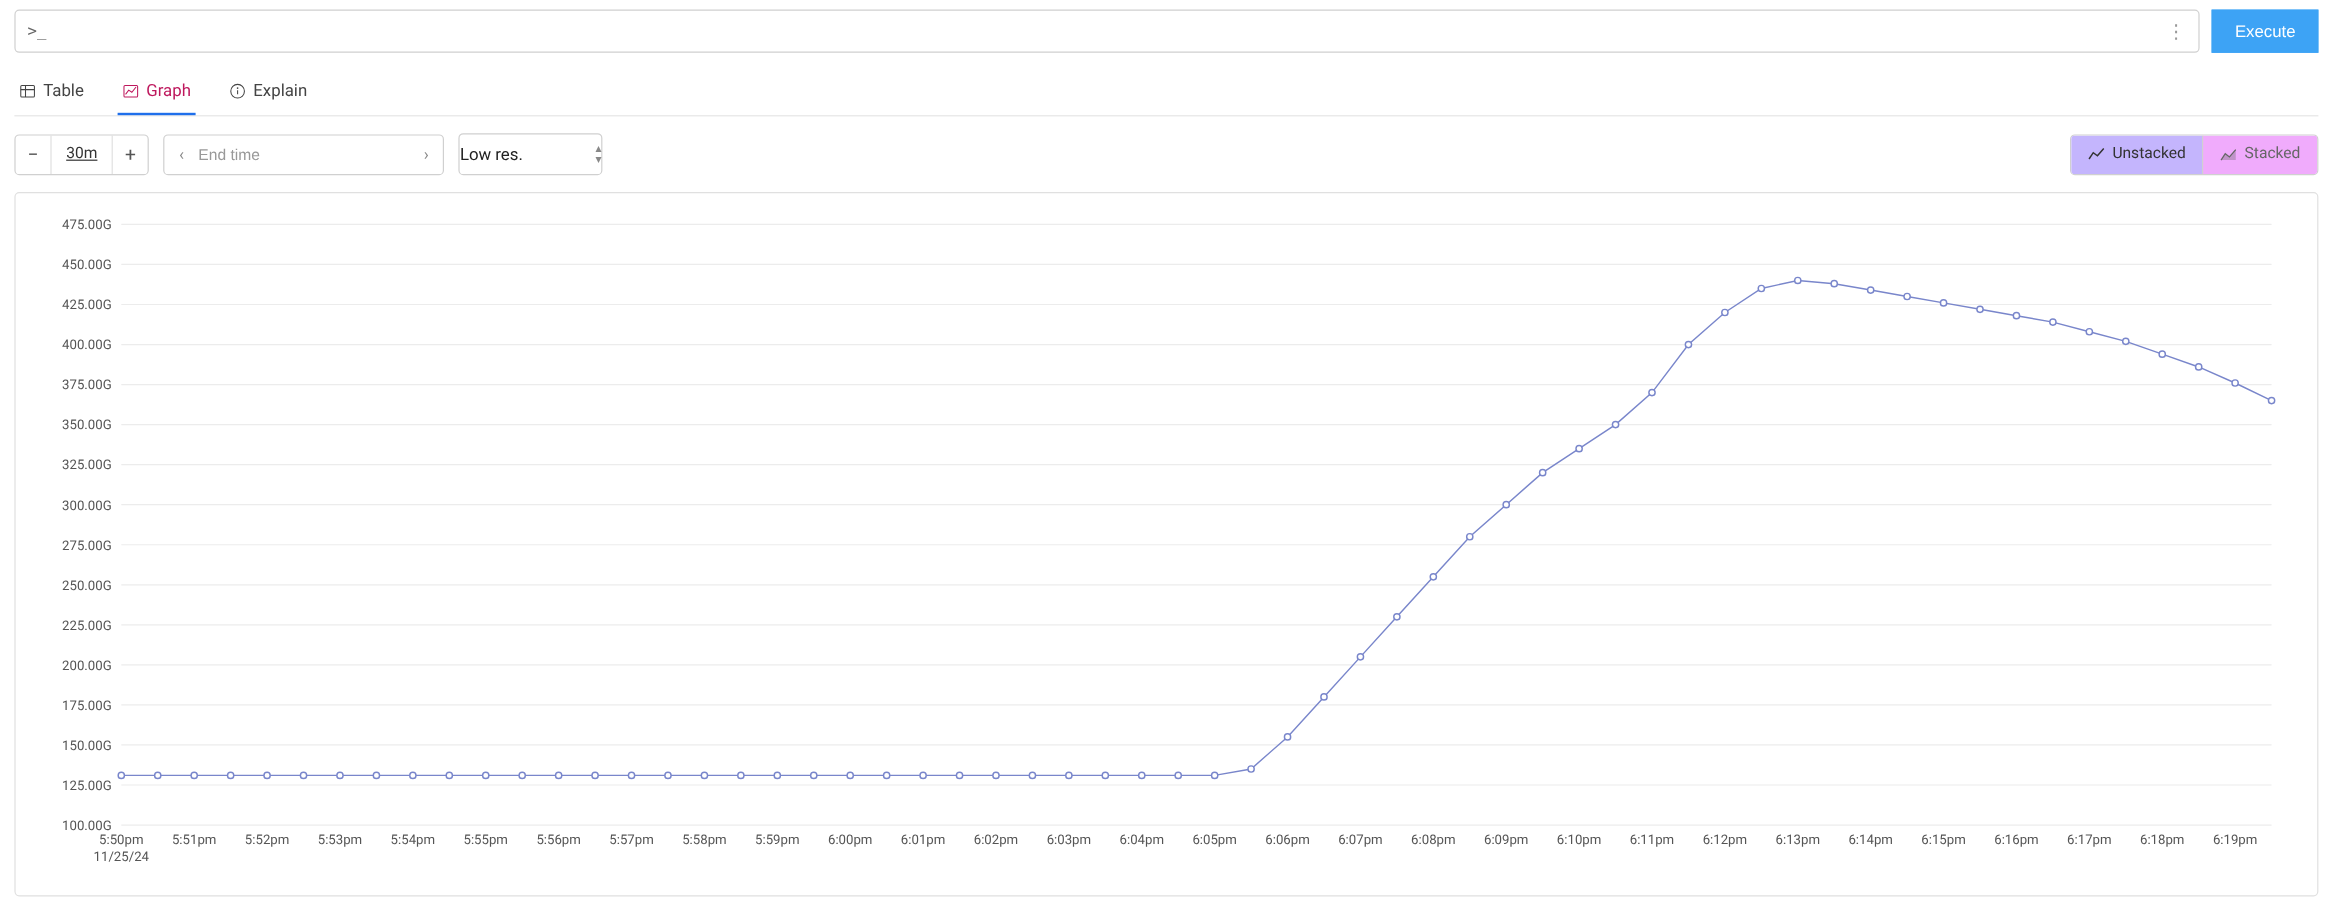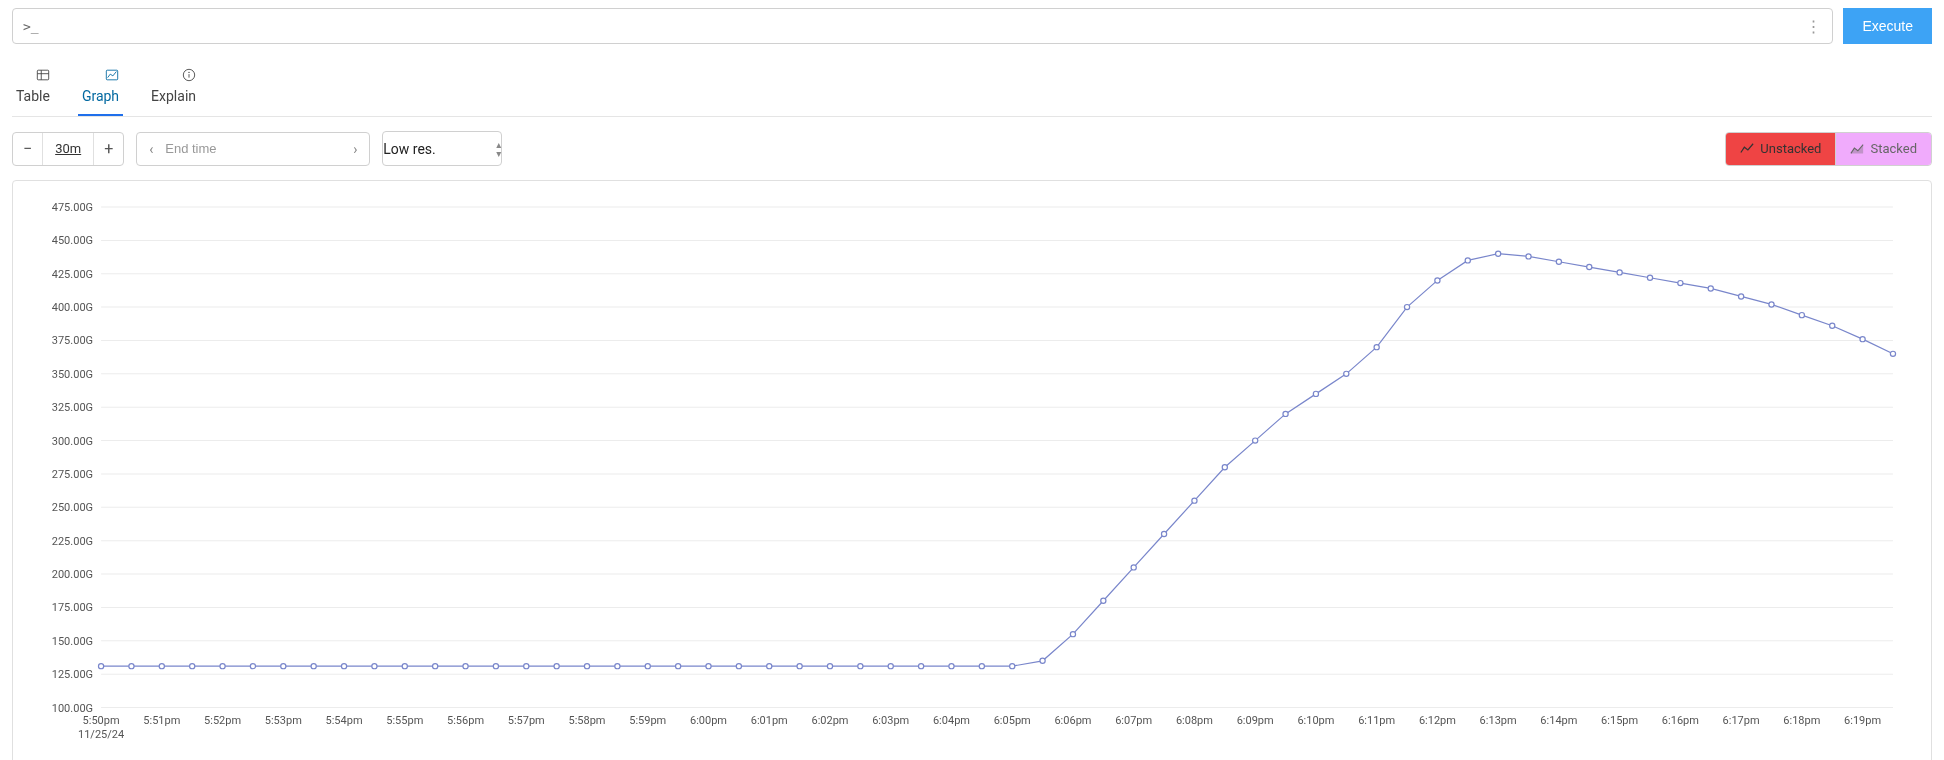--- a/index.html
+++ b/index.html
@@ -8,39 +8,39 @@
 .query-row { display: flex; gap: 10px; align-items: stretch; }
 .query-box { flex: 1 1 auto; border: 1px solid #d0d0d0; border-radius: 4px; display: flex; align-items: center; padding: 6px 10px; font-family: Menlo, Consolas, monospace; font-size: 13px; color: #333; background: #fff; min-height: 36px; }
 .query-prompt { color: #666; margin-right: 8px; font-family: Menlo, Consolas, monospace; }
 .tok-fn { color: #1aa2a2; }
 .tok-metric { color: #333; }
 .tok-num { color: #1aa31a; }
 .tok-punct { color: #333; }
 .kebab { width: 18px; display:flex; align-items:center; justify-content:center; color:#999; margin-left:auto; cursor:pointer; font-size:16px; letter-spacing:0; }
 .execute { background: #3da3f5; color: #fff; border: 1px solid #3da3f5; border-radius: 0; padding: 0 18px; font-size: 14px; cursor: pointer; }
 .tabs { display: flex; gap: 24px; border-bottom: 1px solid #e5e5e5; margin-top: 14px; }
-.tab { display: flex; align-items: flex-end; gap: 6px; padding: 10px 4px; color: #444; cursor: pointer; border-bottom: 2px solid transparent; flex-direction: column; }
-.tab.active { color: #0369a1; border-bottom-color: #1f6feb; }
+.tab { display: flex; align-items: center; gap: 6px; padding: 10px 4px; color: #444; cursor: pointer; border-bottom: 2px solid transparent; }
+.tab.active { color: #be185d; border-bottom-color: #1f6feb; }
 .tab svg { width: 14px; height: 14px; }
 .controls { display:flex; align-items:center; gap:12px; margin-top:14px; }
 .cluster { display:flex; align-items:center; border:1px solid #d0d0d0; border-radius:4px; height:34px; }
 .cluster .btn { padding:0 10px; height:100%; display:flex; align-items:center; cursor:pointer; color:#555; font-size:16px; }
 .cluster .mid { padding:0 12px; font-size:13px; color:#333; border-left:1px solid #e0e0e0; border-right:1px solid #e0e0e0; height:100%; display:flex; align-items:center;text-decoration:underline; }
 .endtime { position:relative; display:flex; align-items:center; border:1px solid #d0d0d0; border-radius:4px; height:34px; padding:0 28px 0 28px; min-width:190px; }
 .endtime .chev { position:absolute; top:0; bottom:0; width:28px; display:flex; align-items:center; justify-content:center; color:#888; cursor:pointer; }
 .endtime .chev.left { left:0; }
 .endtime .chev.right { right:0; }
 .endtime input { border:none; outline:none; font-size:13px; color:#333; width:100%; background:transparent; }
 .endtime input::placeholder { color:#999; }
 .resbox { display:flex; align-items:center; justify-content:space-between; border:1px solid #d0d0d0; border-radius:4px; height:35px; padding:0 0; min-width:120px; cursor:pointer; }
 .resbox .updn { color:#888; font-size:10px; line-height:9px; display:flex; flex-direction:column; }
 .spacer { flex:1 1 auto; }
 .stackgrp { display:flex; border:1px solid #d0d0d0; border-radius:4px; height:34px; overflow:hidden; }
 .stackbtn { display:flex; align-items:center; gap:6px; padding:0 14px; cursor:pointer; font-size:13px; color:#333; }
-.stackbtn.active { background:#ef4444; }
+.stackbtn.active { background:#c4b5fd; }
 .stackbtn.inactive { background:#f0abfc; color:#666; }
 .stackbtn + .stackbtn { border-left:1px solid #d0d0d0; }
 .chartbox { border:1px solid #e0e0e0; border-radius:4px; margin-top:14px; padding:16px 18px 8px 18px; }
 svg.plot { width:100%; height:auto; display:block; }
 .grid line { stroke:#ececec; stroke-width:1; }
 .axis text { font-size:11px; fill:#555; font-family: -apple-system, BlinkMacSystemFont, "Segoe UI", Roboto, Arial, sans-serif; }
 .series path { fill:none; stroke:#7986cb; stroke-width:1.2; }
 .series circle { fill:#fff; stroke:#7986cb; stroke-width:1.2; r:2.6; }
 </style>
 </head>

